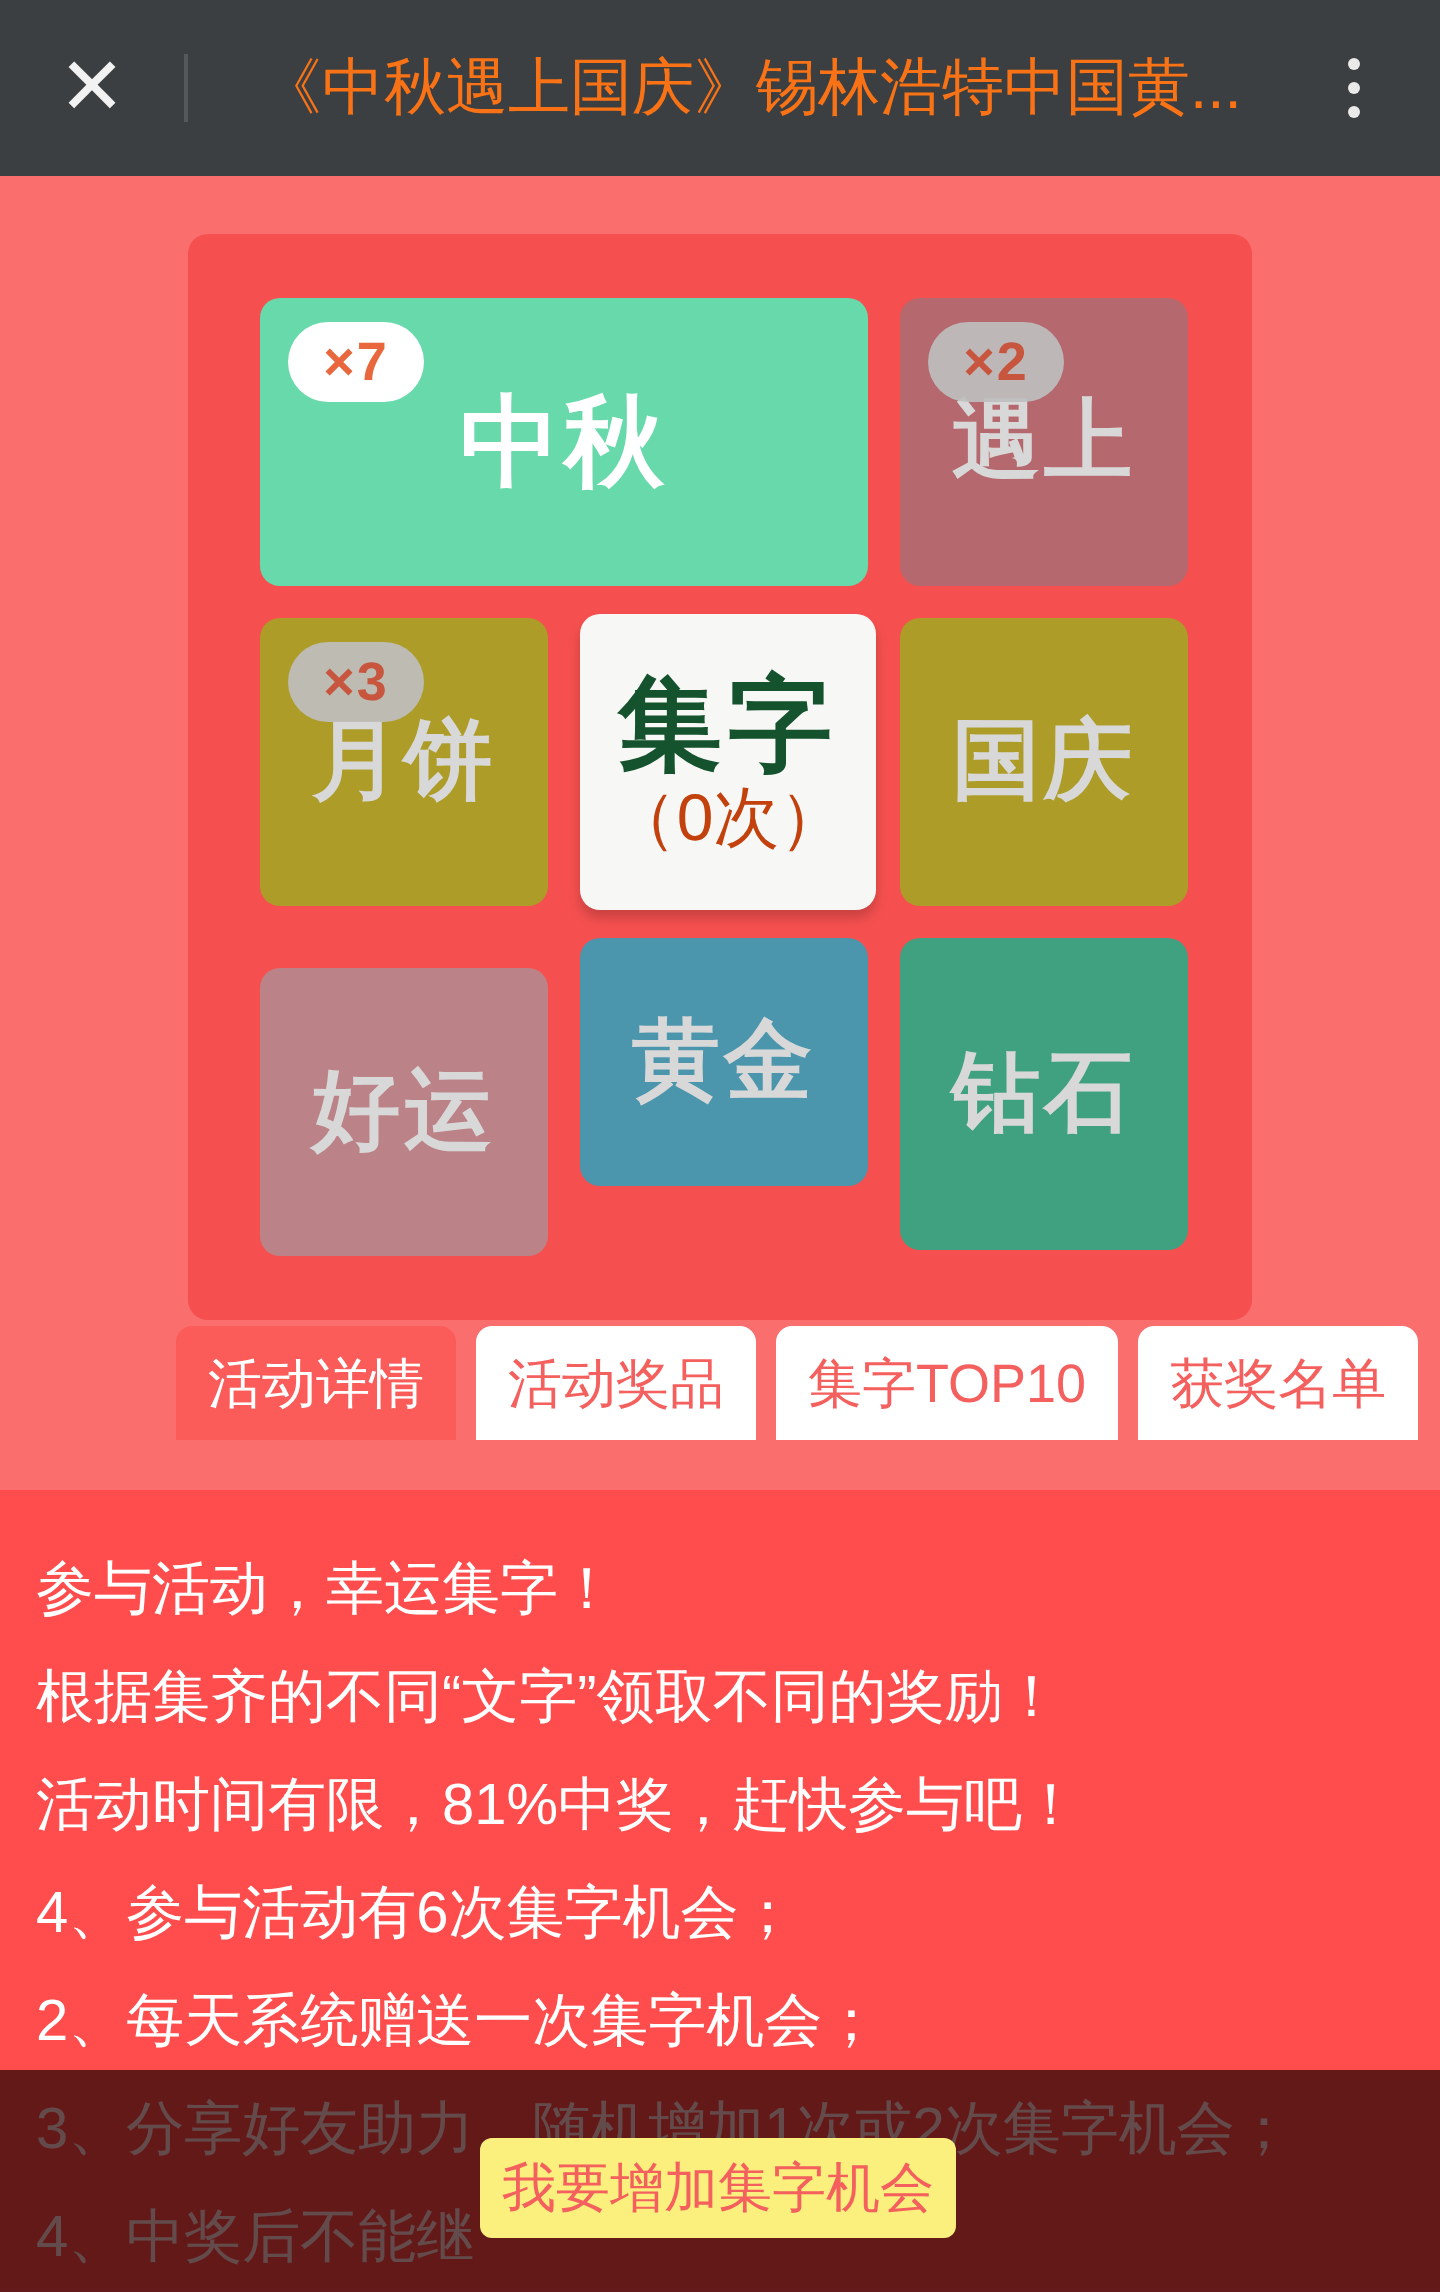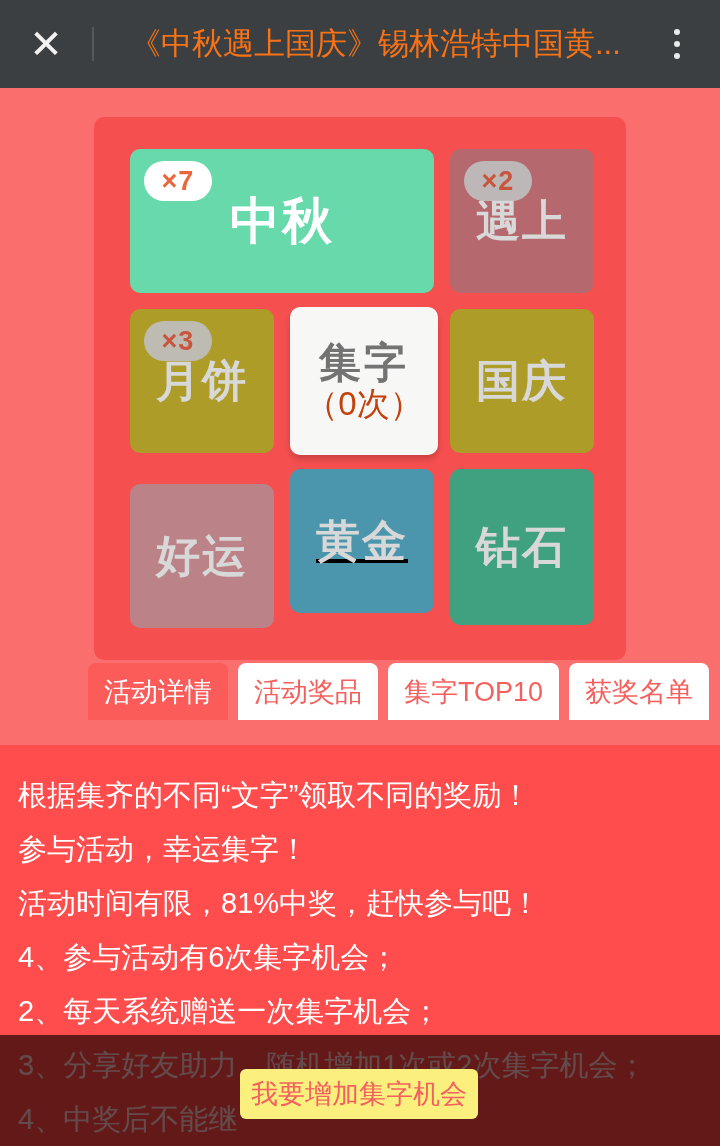--- a/index.html
+++ b/index.html
@@ -82,25 +82,25 @@
   .badge.on{ background:#ffffff; color:#e8673c; }
 
   
   #t-zhongqiu{ left:0;   top:0;   width:304px; height:144px; background:#67d9ab; }
   #t-yushang { left:320px;top:0;   width:144px; height:144px; background:#b5696e; }
   #t-yuebing { left:0;   top:160px;width:144px; height:144px; background:#ad9c27; }
   #t-jizi    { left:160px;top:158px;width:148px;height:148px; background:#f7f7f5;
                box-shadow:0 4px 6px rgba(0,0,0,.18); z-index:3; }
   #t-guoqing { left:320px;top:160px;width:144px; height:144px; background:#ad9c27; }
   #t-haoyun  { left:0;   top:335px;width:144px; height:144px; background:#bb8287; }
-  #t-huangjin{ left:160px;top:320px;width:144px; height:144px; background:#4b96ac;text-decoration:underline; }
+  #t-huangjin{ left:160px;top:320px;width:144px; height:124px; background:#4b96ac; }
   #t-zuanshi { left:320px;top:320px;width:144px; height:156px; background:#3fa180; }
 
   #t-zhongqiu .label{ font-size:50px; }
-  .jizi-main{ font-size:42px; font-weight:bold; color:#737373; letter-spacing:3px; line-height:1.08; }
+  .jizi-main{ font-size:52px; font-weight:bold; color:#14532d; letter-spacing:3px; line-height:1.08; }
   .jizi-sub { font-size:33px; color:#c2410c; margin-top:0; line-height:1.1; }
 
   
   .tabs{
     position:absolute; left:88px; top:663px;
     display:flex; align-items:flex-end; gap:10px;
     z-index:4;
   }
   .tab{
     background:#ffffff;
@@ -209,22 +209,22 @@
 </div>
 
 <div class="tabs">
   <div class="tab active">活动详情</div>
   <div class="tab">活动奖品</div>
   <div class="tab">集字TOP10</div>
   <div class="tab">获奖名单</div>
 </div>
 
 <div class="content">
+  <p>参与活动，幸运集字！</p>
   <p>根据集齐的不同“文字”领取不同的奖励！</p>
-  <p>参与活动，幸运集字！</p>
   <p>活动时间有限，81%中奖，赶快参与吧！</p>
   <p>4、参与活动有6次集字机会；</p>
   <p>2、每天系统赠送一次集字机会；</p>
   <p>3、分享好友助力，随机增加1次或2次集字机会；</p>
   <p>4、中奖后不能继</p>
 
 </div>
 
 <div class="overlay"></div>
 <div class="cta">我要增加集字机会</div>

